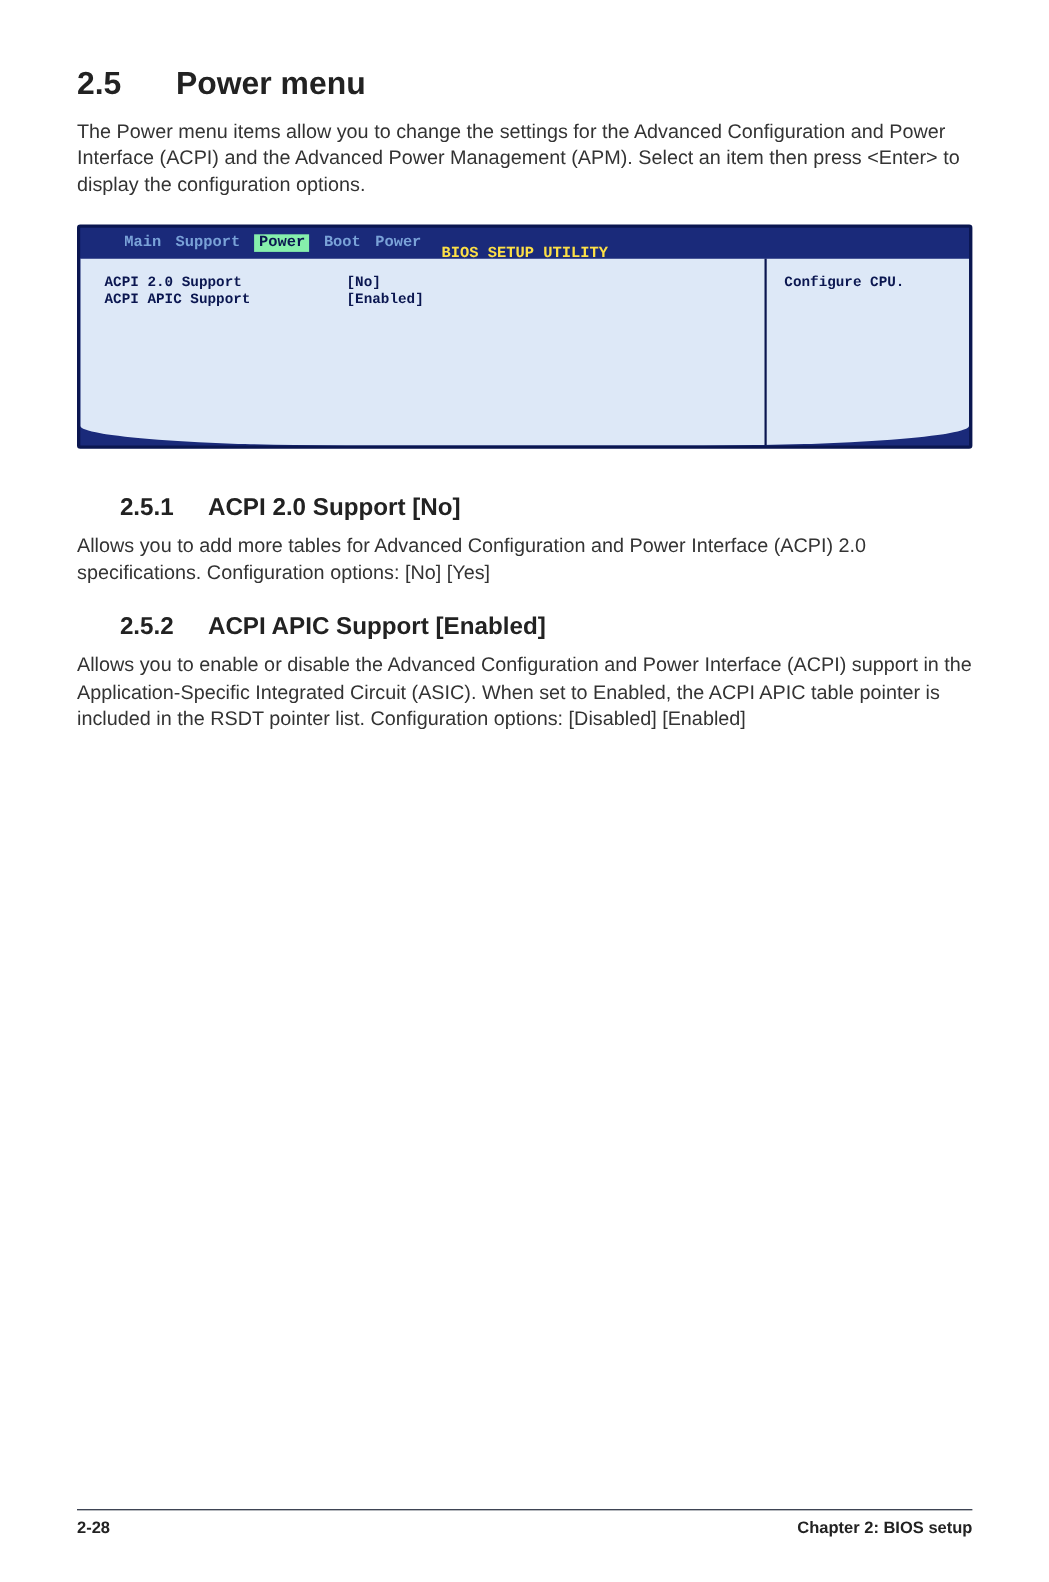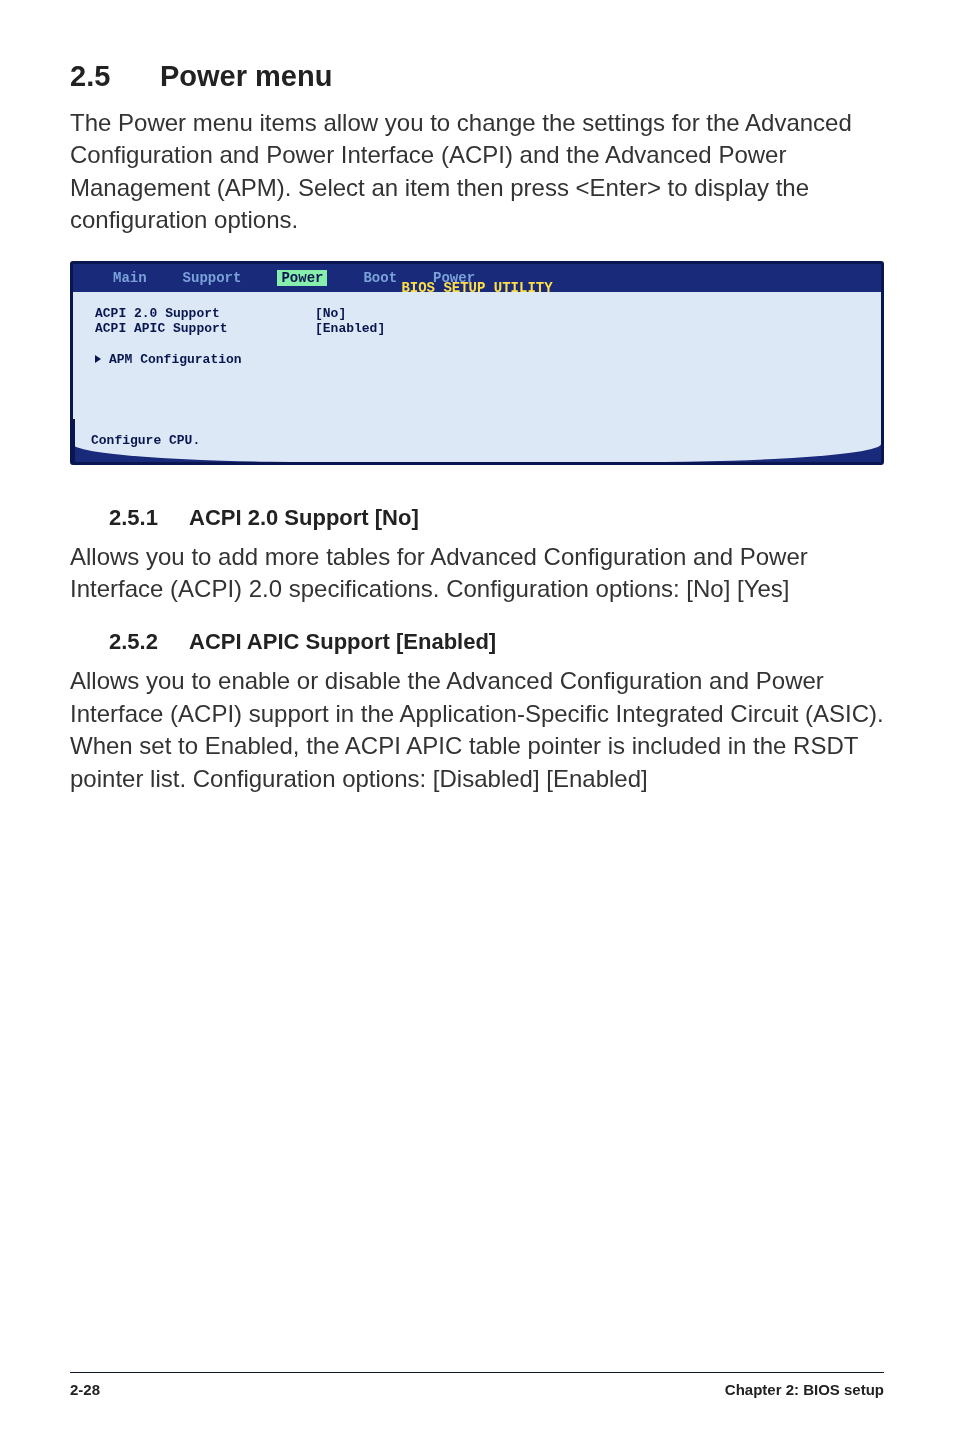--- a/index.html
+++ b/index.html
@@ -20,21 +20,21 @@
       font-size: 29px;
       font-weight: bold;
       color: #222;
       margin-bottom: 14px;
     }
     .section-title .num {
       display: inline-block;
       width: 90px;
     }
     .body-text {
-      font-size: 24px;
+      font-size: 18px;
       line-height: 1.35;
       color: #333;
       margin-bottom: 24px;
     }
     .bios-box {
       background: #1a2a7a;
       border: 3px solid #0a1650;
       border-radius: 3px;
       width: 100%;
       position: relative;
@@ -58,38 +58,37 @@
       font-weight: bold;
       color: #fde047;
       white-space: pre;
     }
     .bios-tabs {
       font-family: "Courier New", monospace;
       font-size: 14px;
       font-weight: bold;
       color: #7aa2d8;
       display: flex;
-      gap: 36px;
+      gap: 13px;
       align-items: center;
     }
     .bios-tab {
       color: #7aa2d8;
     }
     .bios-tab.active {
       background: #86efac;
       color: #0a1650;
       padding: 0 4px;
     }
     .bios-body {
       background: #dde8f7;
       display: flex;
       min-height: 170px;
       border-bottom-left-radius: 30% 18px;
       border-bottom-right-radius: 30% 18px;
-      flex-direction: column;
     }
     .bios-left {
       flex: 1;
       padding: 14px 22px;
       font-family: "Courier New", monospace;
       font-size: 13px;
       font-weight: bold;
       color: #0a1650;
     }
     .bios-row {
@@ -112,21 +111,21 @@
     }
     .bios-arrow {
       width: 0;
       height: 0;
       border-top: 4px solid transparent;
       border-bottom: 4px solid transparent;
       border-left: 6px solid #0a1650;
       display: inline-block;
     }
     .bios-right {
-      width: 225px;
+      width: 186px;
       border-left: 2px solid #0a1650;
       padding: 14px 16px;
       font-family: "Courier New", monospace;
       font-size: 13px;
       font-weight: bold;
       color: #0a1650;
     }
     .subsection-title {
       font-size: 22px;
       font-weight: bold;
@@ -176,24 +175,20 @@
     <div class="bios-left">
       <div class="bios-row">
         <span class="bios-label">ACPI 2.0 Support</span>
         <span class="bios-value">[No]</span>
       </div>
       <div class="bios-row">
         <span class="bios-label">ACPI APIC Support</span>
         <span class="bios-value">[Enabled]</span>
       </div>
       <div class="bios-sub">
-        <div class="bios-sub-row">
-          <span class="bios-arrow"></span>
-          <span>APM Configuration</span>
-        </div>
       </div>
     </div>
     <div class="bios-right">
       <span>Configure CPU.</span>
     </div>
   </div>
 </div>
 
 <h2 class="subsection-title">
   <span class="subnum">2.5.1</span><span>ACPI 2.0 Support [No]</span>

